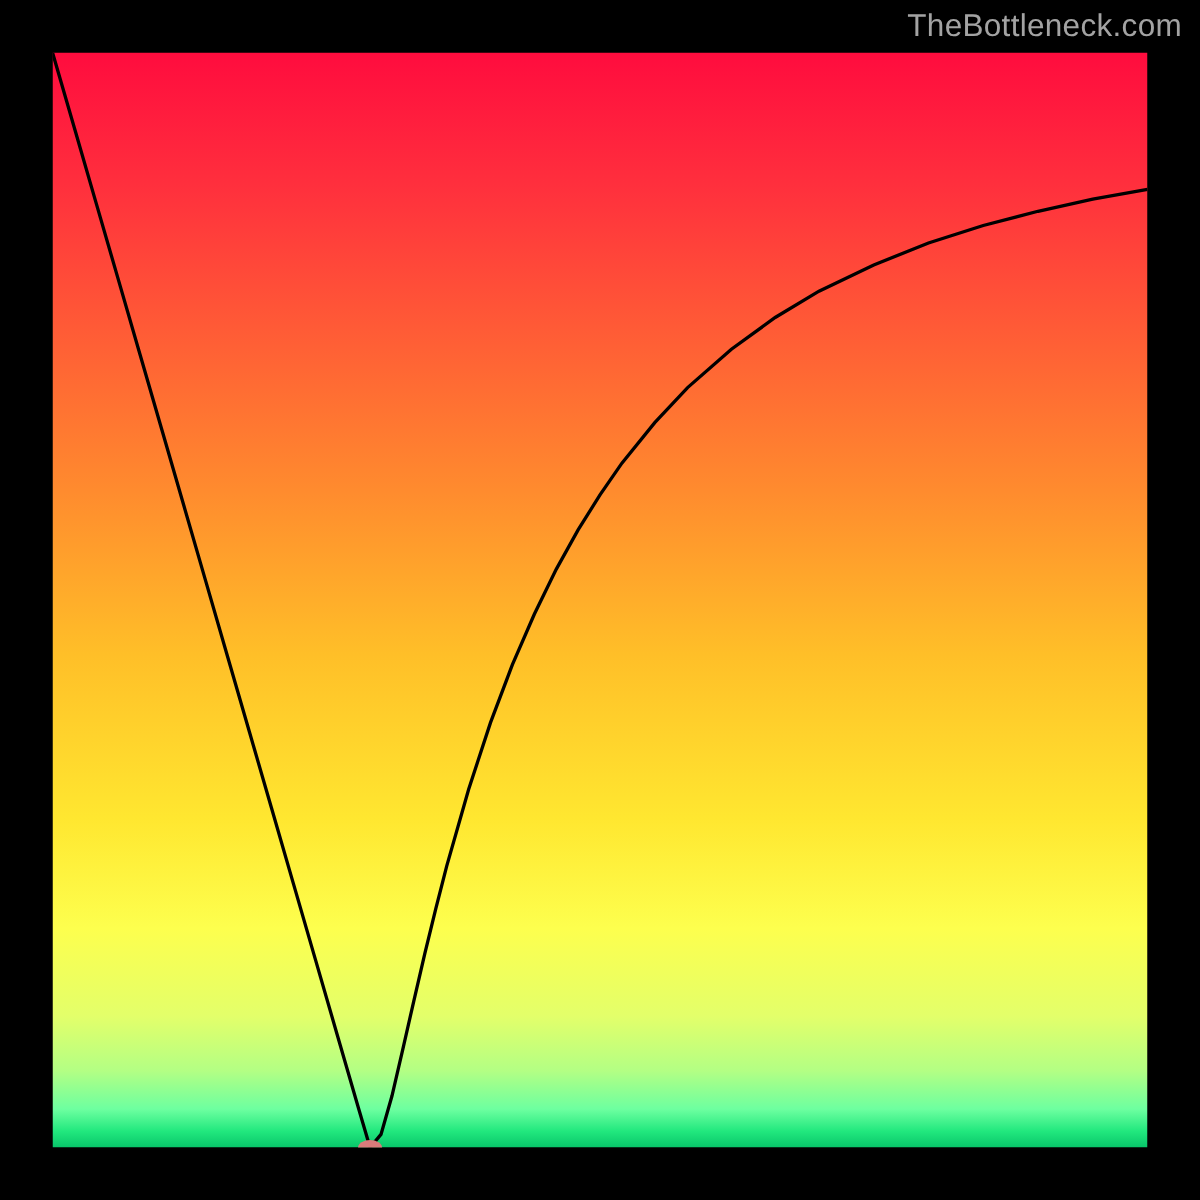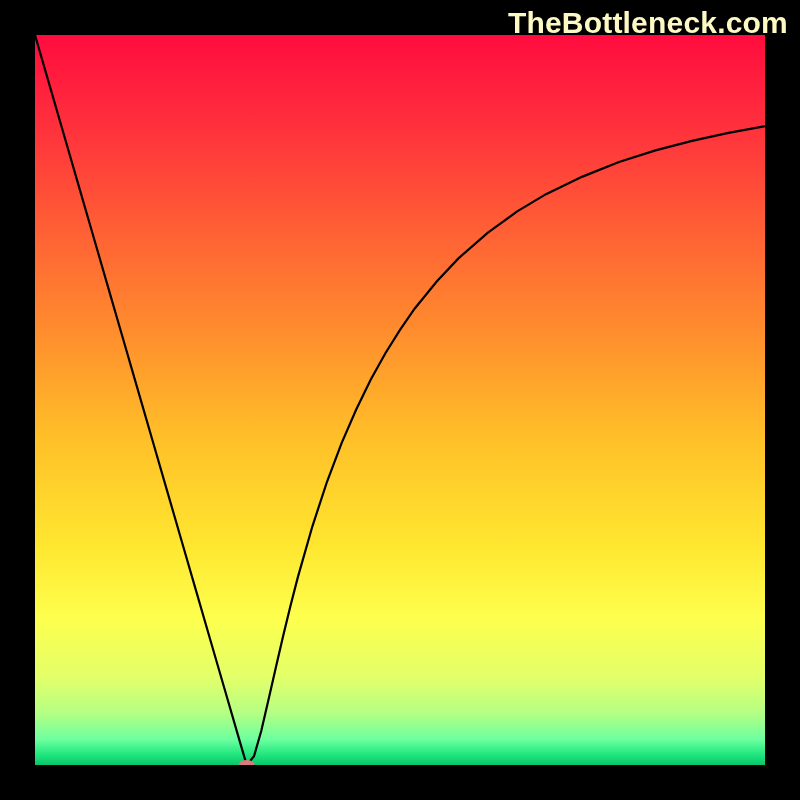--- a/index.html
+++ b/index.html
@@ -23,23 +23,23 @@
     position: absolute;
     left: 35px;
     top: 35px;
     width: 730px;
     height: 730px;
   }
   .watermark {
     position: absolute;
     top: 6px;
     right: 12px;
-    color: #fef9c3;
-    font-size: 30px;
-    font-weight: 700;
+    color: #a3a3a3;
+    font-size: 21px;
+    font-weight: 400;
     letter-spacing: 0.2px;
   }
   svg {
     display: block;
   }
 </style>
 </head>
 <body>
 
 <div class="frame">

